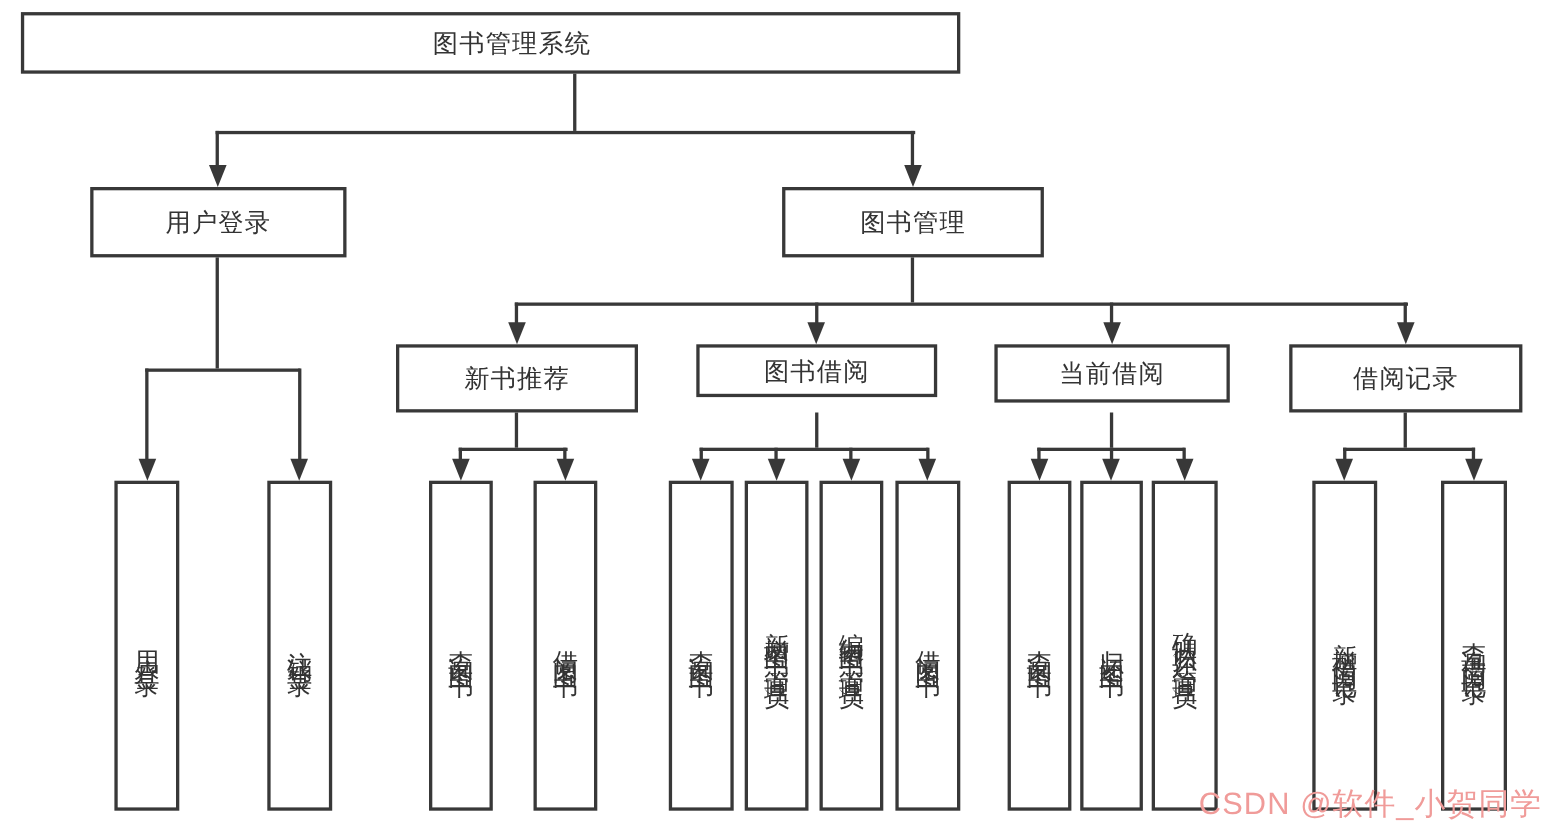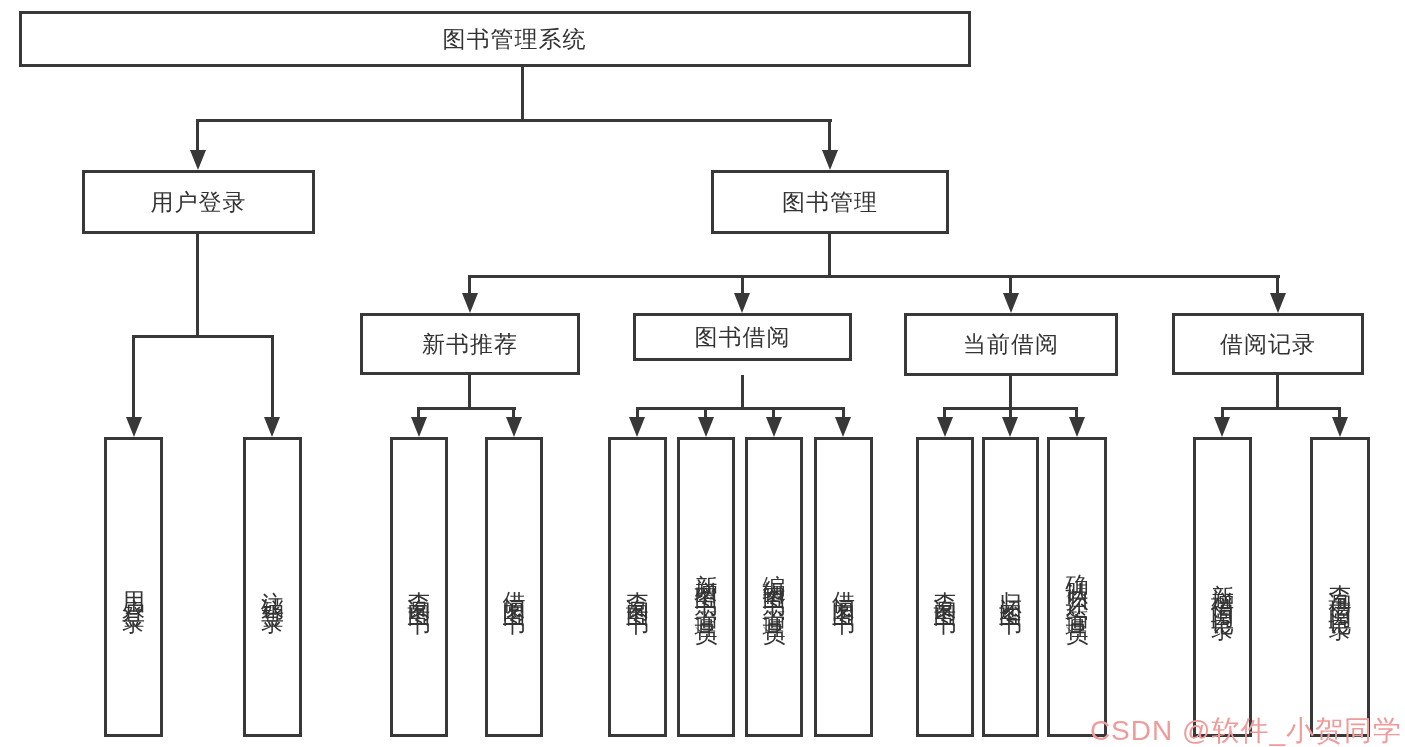--- a/index.html
+++ b/index.html
@@ -64,45 +64,45 @@
     letter-spacing: 1px;
     white-space: nowrap;
     z-index: 10;
   }
 </style>
 </head>
 <body>
 
 <div id="canvas">
 
-  <div class="box" style="left:19px; top:11px; width:952px; height:56px;padding-left:39px;">
+  <div class="box" style="left:19px; top:11px; width:854px; height:56px;padding-left:39px;">
     <span class="hlabel">图书管理系统</span>
   </div>
 
   <div class="box" style="left:82px; top:170px; width:233px; height:64px;">
     <span class="hlabel">用户登录</span>
   </div>
 
   <div class="box" style="left:711px; top:170px; width:238px; height:64px;">
     <span class="hlabel">图书管理</span>
   </div>
 
   <div class="box" style="left:360px; top:313px; width:220px; height:62px;">
     <span class="hlabel">新书推荐</span>
   </div>
 
   <div class="box" style="left:633px; top:313px; width:219px; height:48px;">
     <span class="hlabel">图书借阅</span>
   </div>
 
-  <div class="box" style="left:904px; top:313px; width:214px; height:63px;">
+  <div class="box" style="left:904px; top:313px; width:214px; height:53px;">
     <span class="hlabel">当前借阅</span>
   </div>
 
-  <div class="box" style="left:1172px; top:313px; width:192px; height:62px;">
+  <div class="box" style="left:1172px; top:313px; width:212px; height:62px;">
     <span class="hlabel">借阅记录</span>
   </div>
 
   <div class="box" style="left:104px; top:437px; width:59px; height:300px;">
     <span class="vlabel">用户登录</span>
   </div>
   <div class="box" style="left:243px; top:437px; width:59px; height:300px;">
     <span class="vlabel">注销登录</span>
   </div>
 

